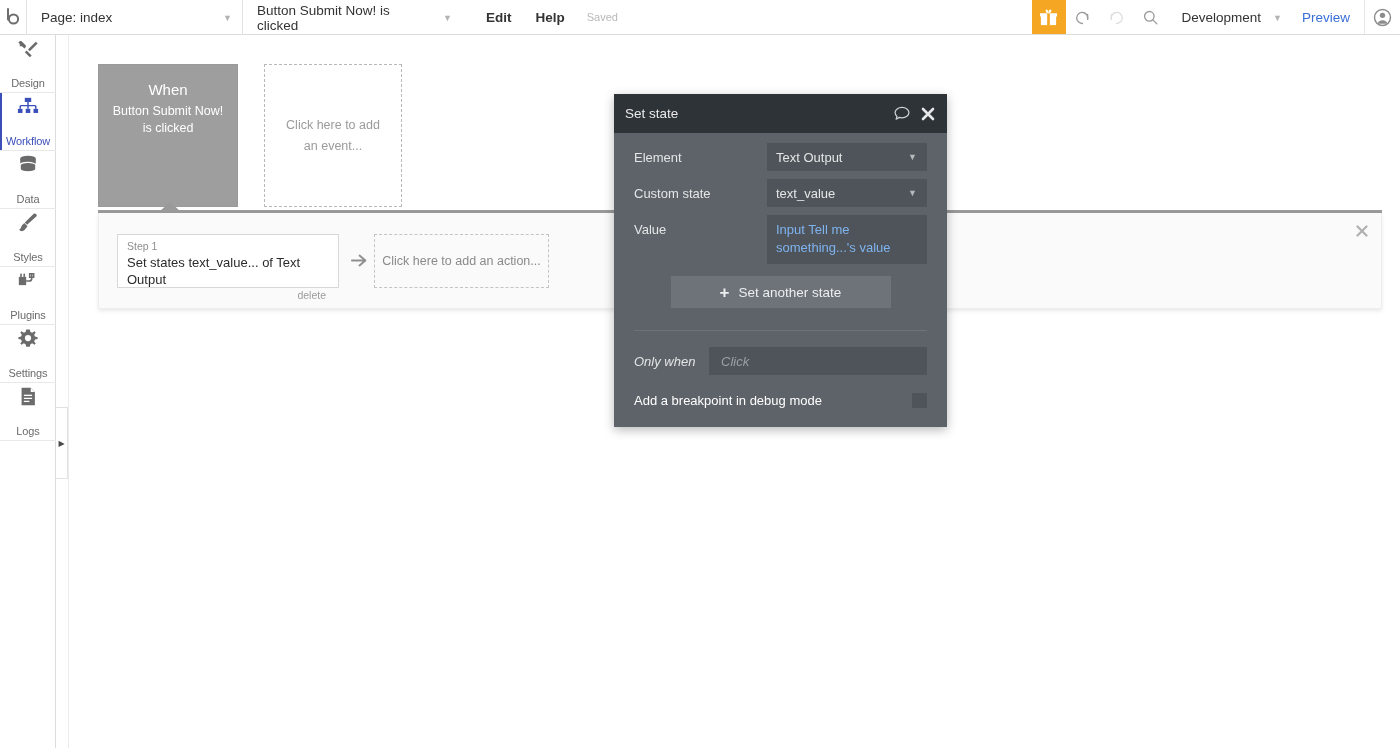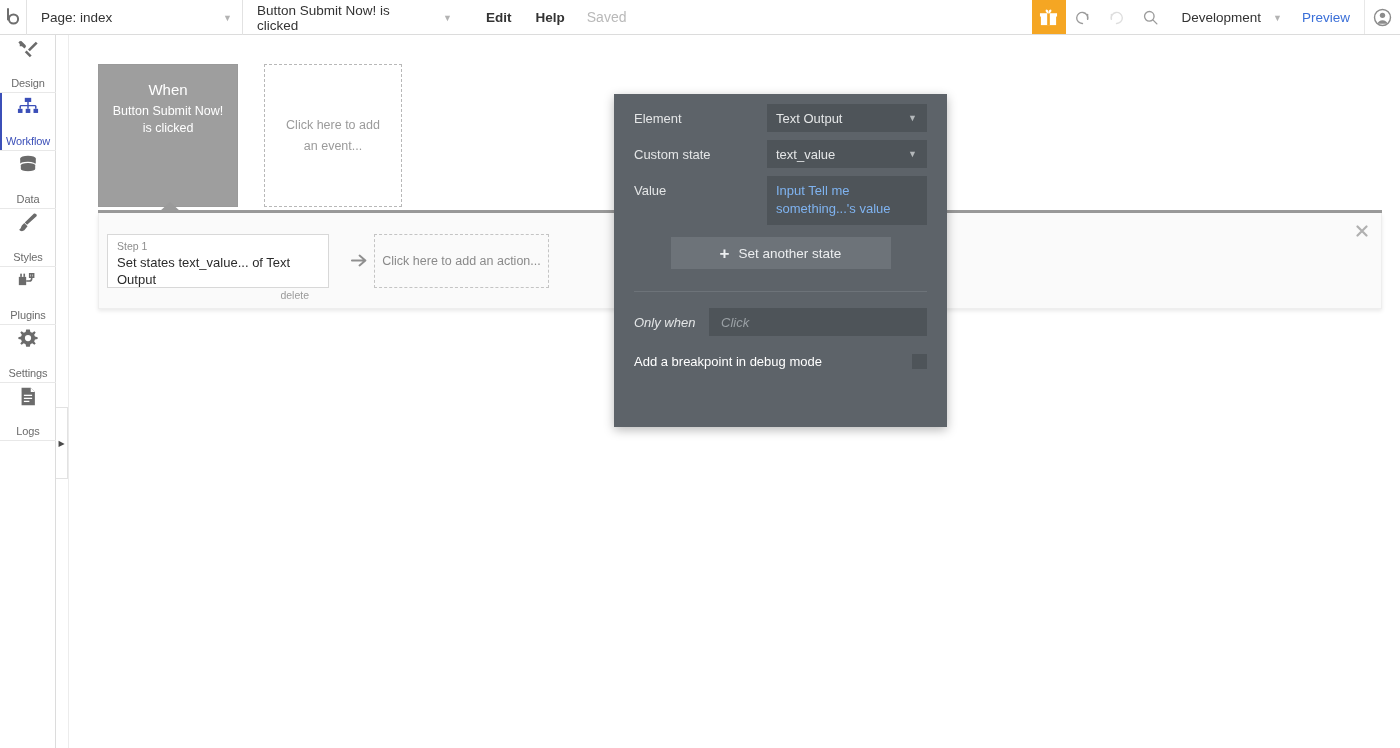--- a/index.html
+++ b/index.html
@@ -39,21 +39,21 @@
     color: #b3b3b3; font-size: 9px;
   }
   .tb-sel-page { width: 216px; }
   .tb-sel-event { width: 220px; }
   .tb-link {
     display: flex; align-items: center; height: 35px;
     padding: 0 12px; font-size: 13.5px; color: #333;
     font-weight: 600;
   }
   .tb-link.first { margin-left: 12px; }
-  .tb-saved { color: #b9b9b9; font-weight: 400; font-size: 14px;
+  .tb-saved { color: #b9b9b9; font-weight: 400; font-size: 11px;
     display:flex; align-items:center; padding:0 10px; }
   .tb-spacer { flex: 1; }
 
   .tb-gift {
     width: 34px; background: #f5a623;
     display: flex; align-items: center; justify-content: center;
   }
   .tb-icon {
     width: 34px; display: flex; align-items: center; justify-content: center;
     color: #9b9b9b;
@@ -158,25 +158,25 @@
     background: #9a9a9a;
   }
   .action-pointer {
     position: absolute; left: 103px; top: 167px;
     width: 0; height: 0;
     border-left: 10px solid transparent;
     border-right: 10px solid transparent;
     border-bottom: 9px solid #9a9a9a;
   }
   .step-box {
-    position: absolute; left: 8px; top: 21px;
+    position: absolute; left: 18px; top: 21px;
     width: 222px; height: 54px;
     background: #ffffff;
     border: 1px solid #d8d8d8;
-    padding: 5px 19px 0 9px;
+    padding: 5px 12px 0 9px;
   }
   .step-label { font-size: 10.5px; color: #8d8d8d; line-height: 13px; }
   .step-title { font-size: 13px; color: #2b2b2b; line-height: 17px; margin-top: 1px; }
   .step-delete {
     font-size: 10.5px; color: #9b9b9b; text-align: right;
     line-height: 13px; margin-top: 1px;
   }
   .step-arrow {
     position: absolute; left: 252px; top: 40px;
     color: #8f8f8f; font-size: 18px; line-height: 18px;
@@ -476,20 +476,35 @@
     <div class="panel-close">
       <svg width="12" height="12" viewBox="0 0 12 12">
         <path d="M1.5 1.5 L10.5 10.5 M10.5 1.5 L1.5 10.5" stroke="#b0b0b0" stroke-width="2.2" stroke-linecap="round"></path>
       </svg>
     </div>
   </div>
 </div>
 
 <div class="modal">
 
+  <div class="modal-header">
+    <span class="modal-title">Set state</span>
+    <span class="modal-header-icons">
+      <span class="mh-icon">
+        <svg width="16" height="15" viewBox="0 0 18 16">
+          <path d="M9 1.2 C13.4 1.2 16.8 3.8 16.8 7 C16.8 10.2 13.4 12.8 9 12.8 C7.9 12.8 6.9 12.66 6 12.4 L2.4 14.4 L3.4 11.3 C2 10.2 1.2 8.7 1.2 7 C1.2 3.8 4.6 1.2 9 1.2 Z" stroke="#cfd2d4" stroke-width="1.4" fill="none" stroke-linejoin="round"></path>
+        </svg>
+      </span>
+      <span class="mh-icon">
+        <svg width="14" height="14" viewBox="0 0 14 14">
+          <path d="M2 2 L12 12 M12 2 L2 12" stroke="#e6e8ea" stroke-width="2.6" stroke-linecap="round"></path>
+        </svg>
+      </span>
+    </span>
+  </div>
 
   <div class="modal-body">
 
     <div class="m-row">
       <div class="m-label">Element</div>
       <div class="m-field">
         <span>Text Output</span>
         <span class="fcaret">▼</span>
       </div>
     </div>

